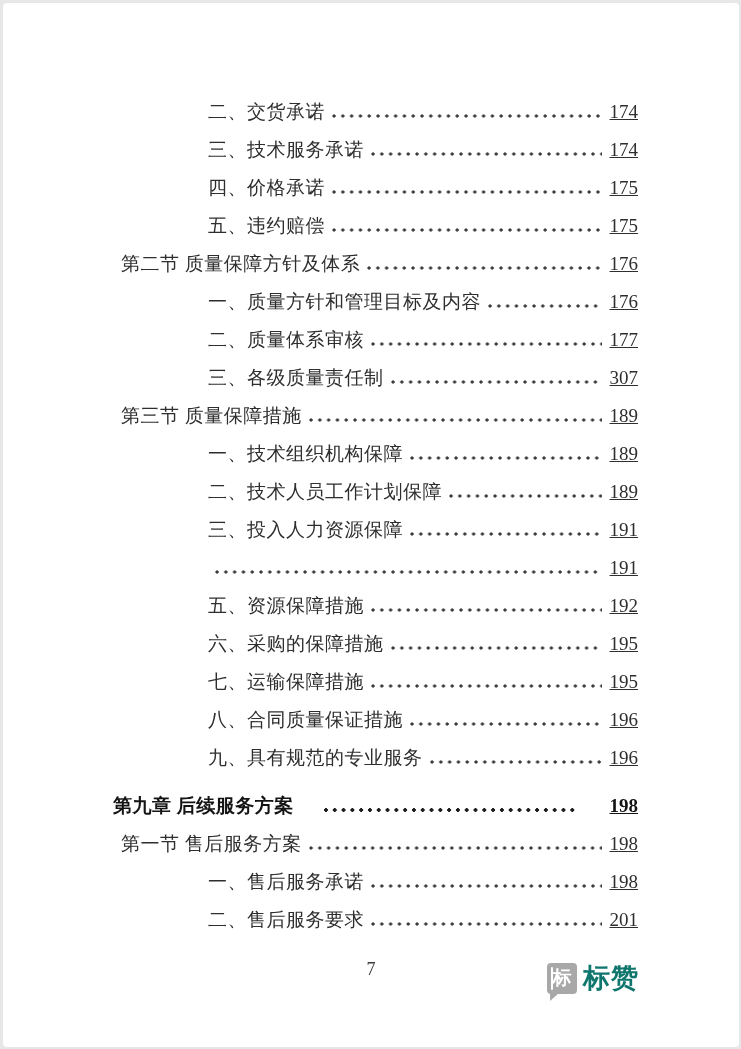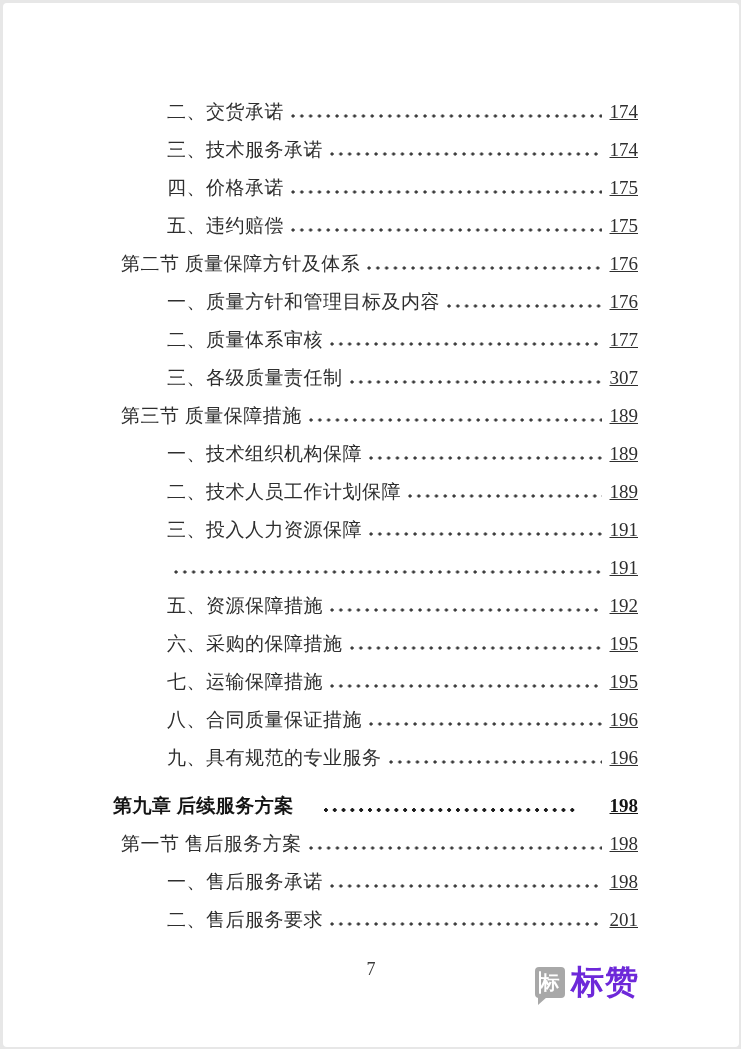--- a/index.html
+++ b/index.html
@@ -17,21 +17,21 @@
     position:absolute;left:0;top:0;right:0;
     padding-top:90px;padding-right:101px;box-sizing:border-box;
   }
   .toc-row{
     height:38px;display:flex;align-items:baseline;
     font-size:19px;color:#2e2e2e;letter-spacing:0.5px;
     line-height:38px;white-space:nowrap;
   }
   .toc-row.lvl-chapter{padding-left:110px;font-weight:bold;color:#141414;margin-top:10px;gap:23px;}
   .toc-row.lvl-section{padding-left:118px;}
-  .toc-row.lvl-item{padding-left:164px;}
+  .toc-row.lvl-item{padding-left:164px;margin-left:41px;}
   .toc-label{flex:0 0 auto;}
   .leader{
     flex:1 1 auto;height:4px;margin:0 8px 0 7px;
     background-image:radial-gradient(circle at 2px 2px,#3a3a3a 1.4px,transparent 1.8px);
     background-size:8.8px 4px;background-repeat:repeat-x;background-position:0 0;
   }
   .lvl-chapter .leader{
     background-image:radial-gradient(circle at 2px 2px,#1c1c1c 1.6px,transparent 2px);
   }
   .toc-page{flex:0 0 auto;letter-spacing:0;text-decoration:underline;}
@@ -51,21 +51,21 @@
   }
   .brand-icon::before{
     content:"";position:absolute;left:4px;top:4px;bottom:4px;width:2px;
     background:#ffffff;border-radius:1px;
   }
   .brand-icon::after{
     content:"";position:absolute;left:3px;bottom:-7px;width:0;height:0;
     border-top:8px solid #a8a8a8;border-right:9px solid transparent;
   }
   .brand-name{
-    color:#6d28d9;font-size:33px;font-weight:bold;letter-spacing:1px;
+    color:#0f766e;font-size:27px;font-weight:bold;letter-spacing:1px;
   }
 </style>
 </head>
 <body>
 
 <div class="sheet">
   <div class="toc">
       <div class="toc-row lvl-item">
     <span class="toc-label">二、交货承诺</span>
     <span class="leader"></span>

